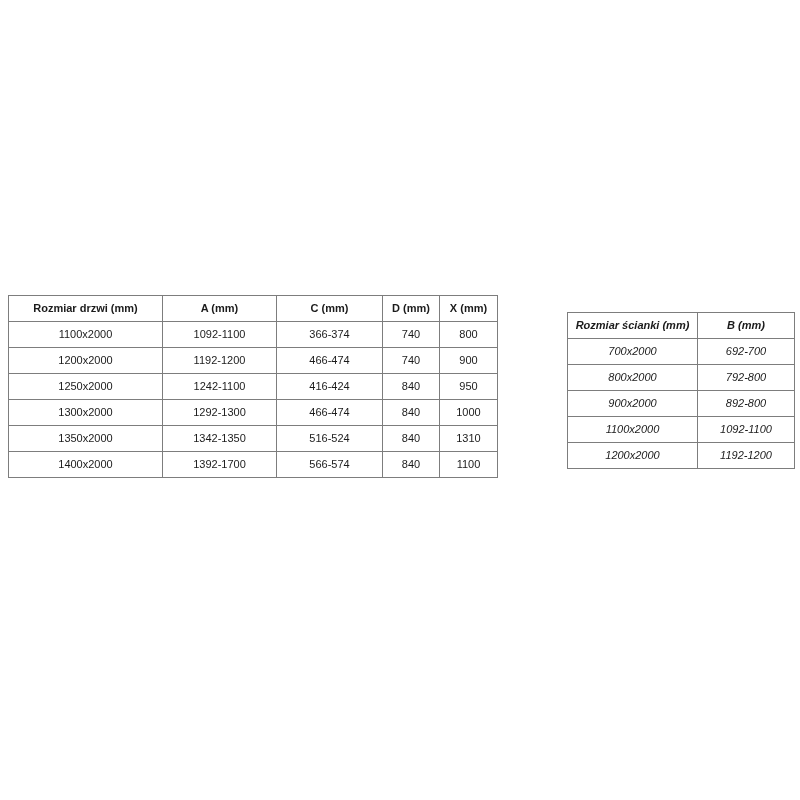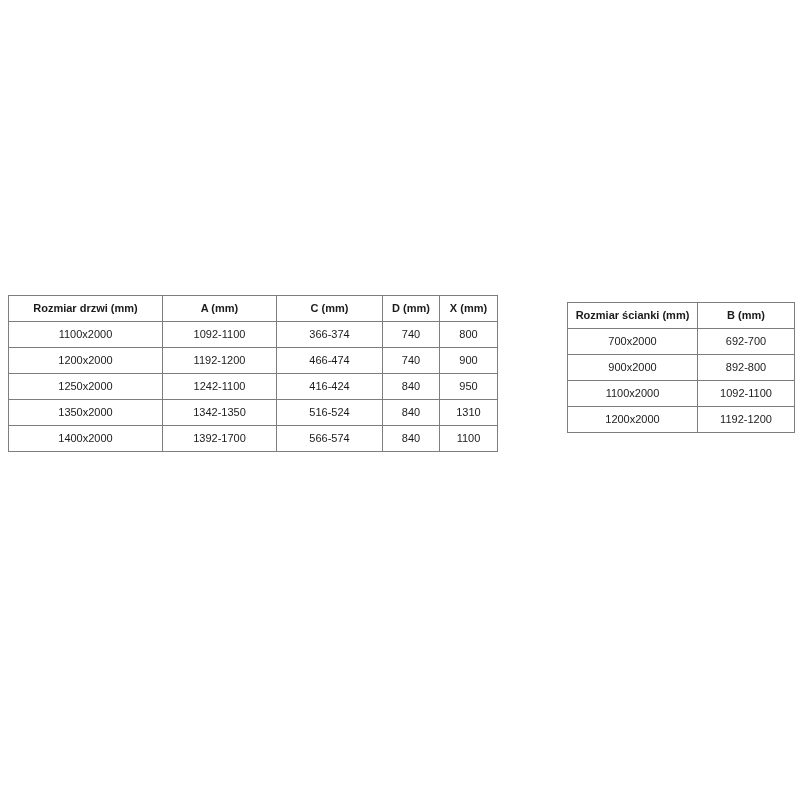--- a/index.html
+++ b/index.html
@@ -39,22 +39,23 @@
   table.spec th {
     font-weight: bold;
   }
   #doors-table {
     left: 8px;
     top: 295px;
     width: 489px;
   }
   #walls-table {
     left: 567px;
-    top: 302px;
+    top: 312px;
     width: 227px;
+    font-style: italic;
   }
 </style>
 </head>
 <body>
 
 <div class="page">
 
   <table class="spec" id="doors-table">
     <colgroup>
         <col style="width: 154px;">
@@ -88,20 +89,27 @@
           <td>900</td>
         </tr>
         <tr>
           <td>1250x2000</td>
           <td>1242-1100</td>
           <td>416-424</td>
           <td>840</td>
           <td>950</td>
         </tr>
         <tr>
+          <td>1300x2000</td>
+          <td>1292-1300</td>
+          <td>466-474</td>
+          <td>840</td>
+          <td>1000</td>
+        </tr>
+        <tr>
           <td>1350x2000</td>
           <td>1342-1350</td>
           <td>516-524</td>
           <td>840</td>
           <td>1310</td>
         </tr>
         <tr>
           <td>1400x2000</td>
           <td>1392-1700</td>
           <td>566-574</td>
@@ -121,20 +129,24 @@
           <th>Rozmiar ścianki (mm)</th>
           <th>B (mm)</th>
         </tr>
       </thead>
     <tbody>
         <tr>
           <td>700x2000</td>
           <td>692-700</td>
         </tr>
         <tr>
+          <td>800x2000</td>
+          <td>792-800</td>
+        </tr>
+        <tr>
           <td>900x2000</td>
           <td>892-800</td>
         </tr>
         <tr>
           <td>1100x2000</td>
           <td>1092-1100</td>
         </tr>
         <tr>
           <td>1200x2000</td>
           <td>1192-1200</td>

